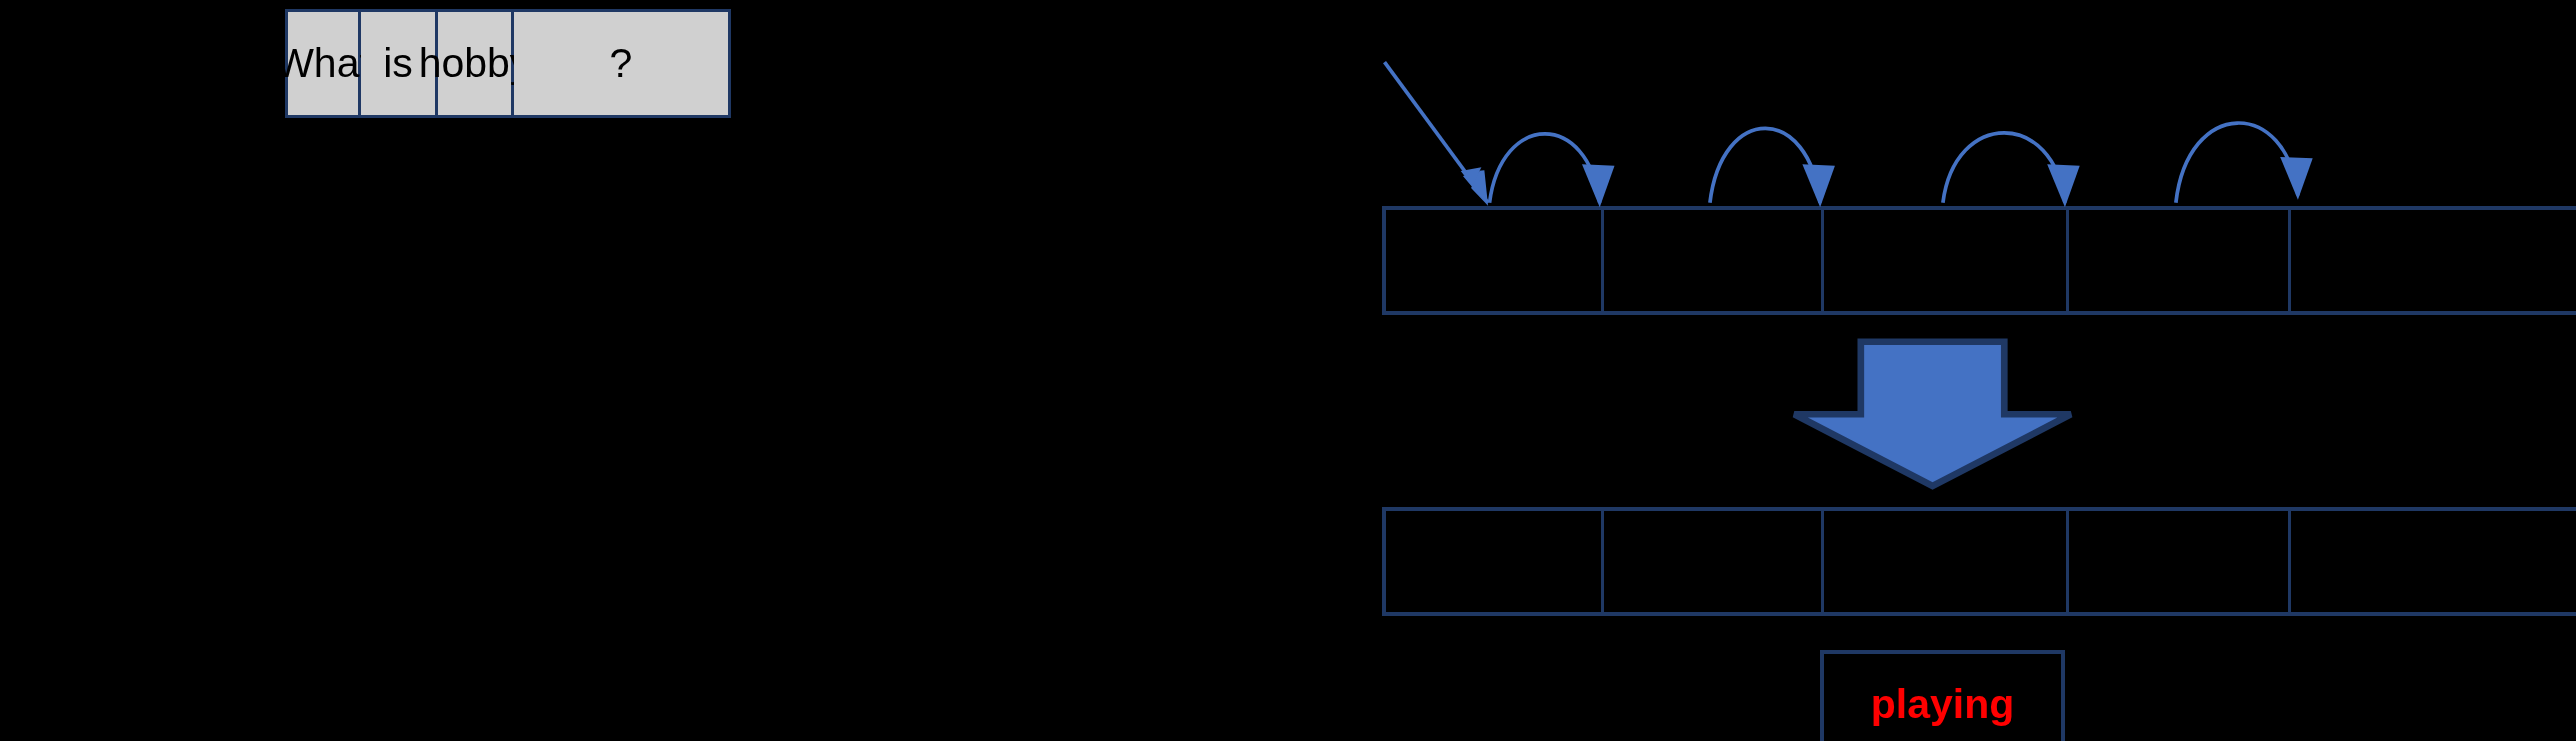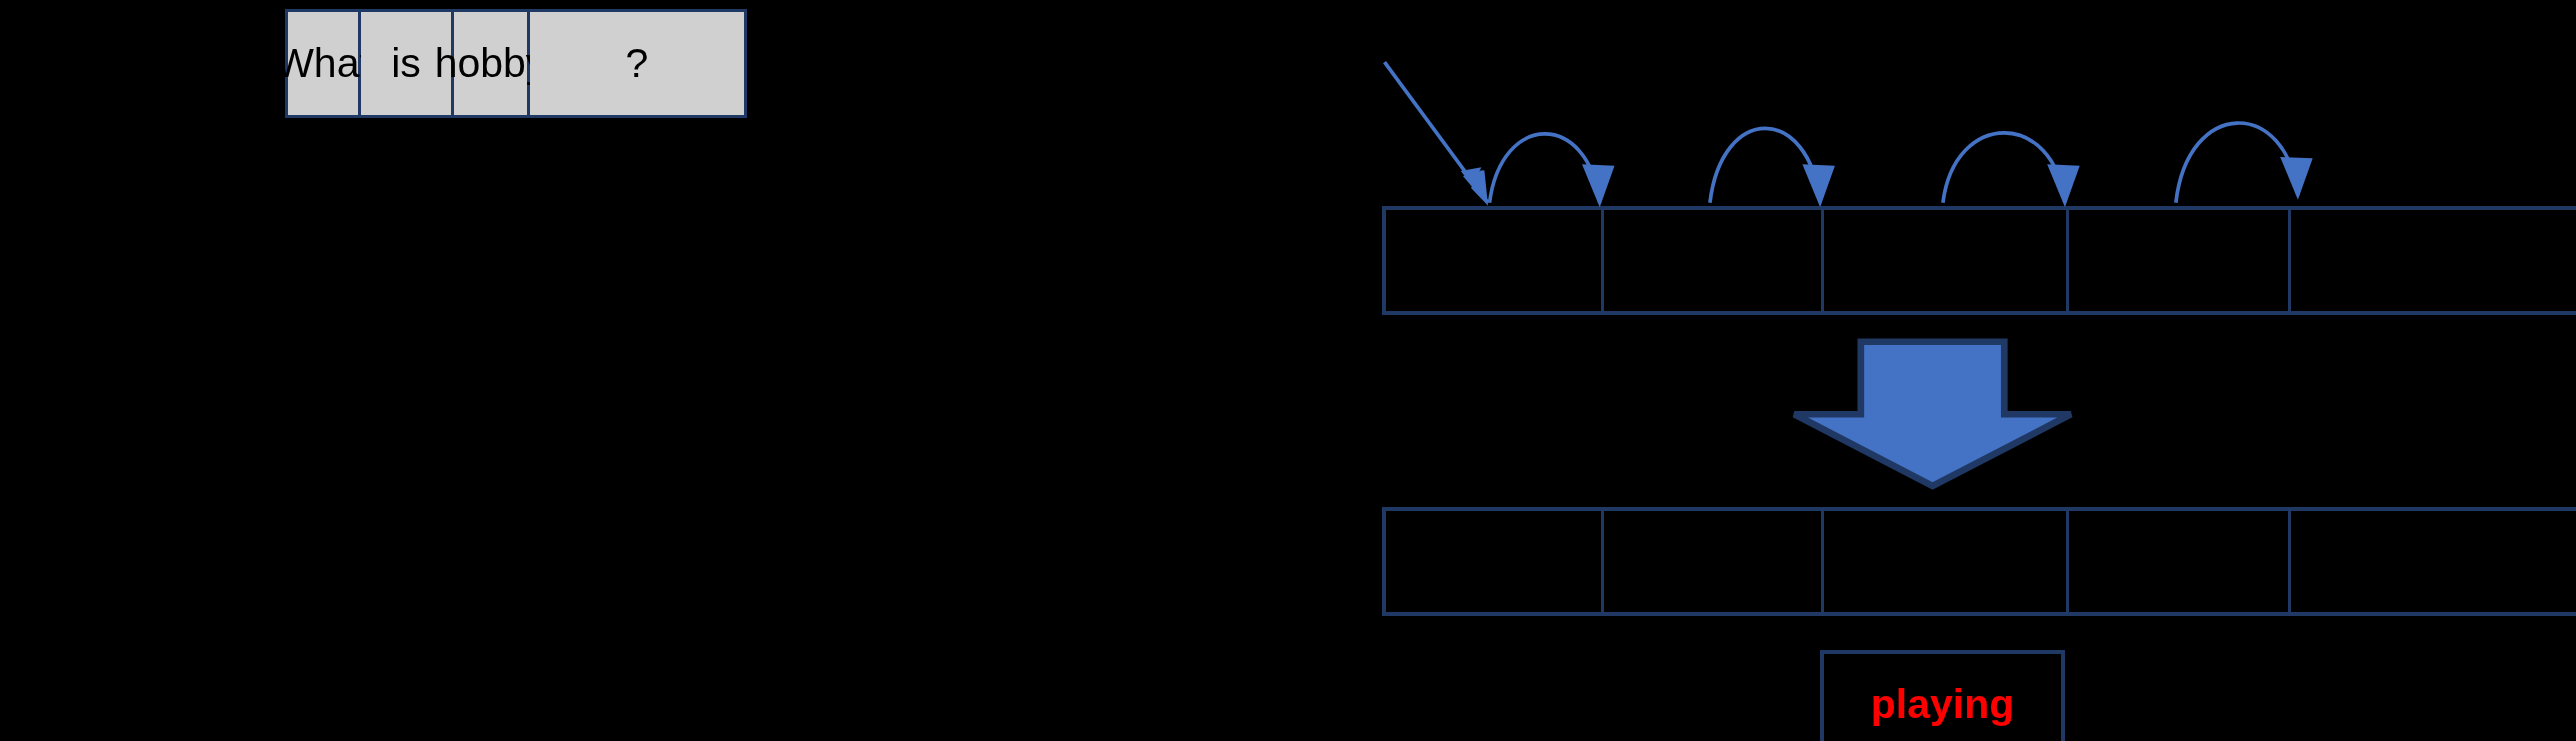--- a/index.html
+++ b/index.html
@@ -97,21 +97,21 @@
 </style>
 </head>
 <body>
 
 <div id="stage">
 
   <div class="q-table">
     <div class="q-cell" style="width:73px">
         <span>What</span>
       </div>
-    <div class="q-cell" style="width:93px">
+    <div class="q-cell" style="width:77px">
         <span>is</span>
       </div>
     <div class="q-cell" style="width:76px">
         <span>hobby</span>
       </div>
     <div class="q-cell" style="width:214px">
         <span>?</span>
       </div>
   </div>
 

